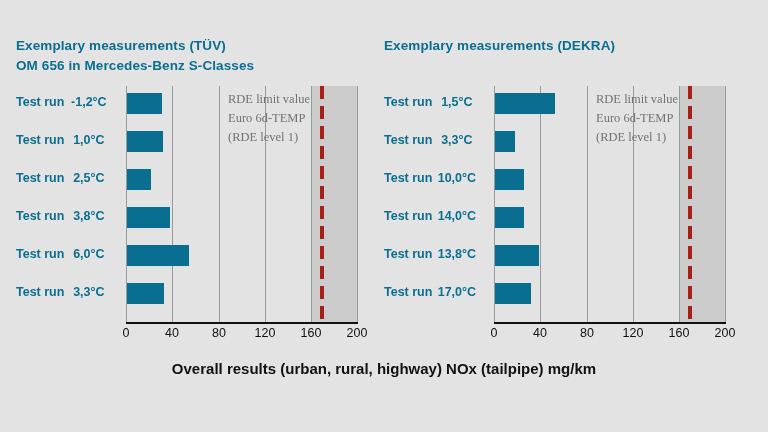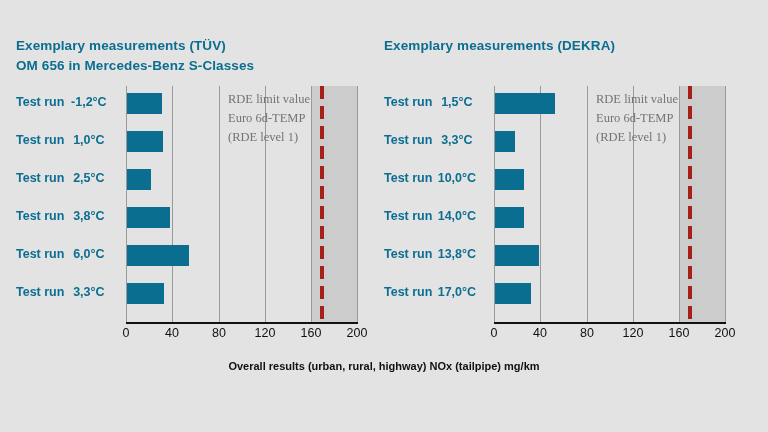--- a/index.html
+++ b/index.html
@@ -122,21 +122,21 @@
     transform: translateX(-50%);
     white-space: nowrap;
   }
 
   .axis-caption {
     position: absolute;
     left: 0;
     top: 360px;
     width: 768px;
     text-align: center;
-    font-size: 11px;
+    font-size: 15px;
     font-weight: bold;
     color: #111;
     white-space: nowrap;
   }
 </style>
 </head>
 <body>
 
 <div class="stage">
 

